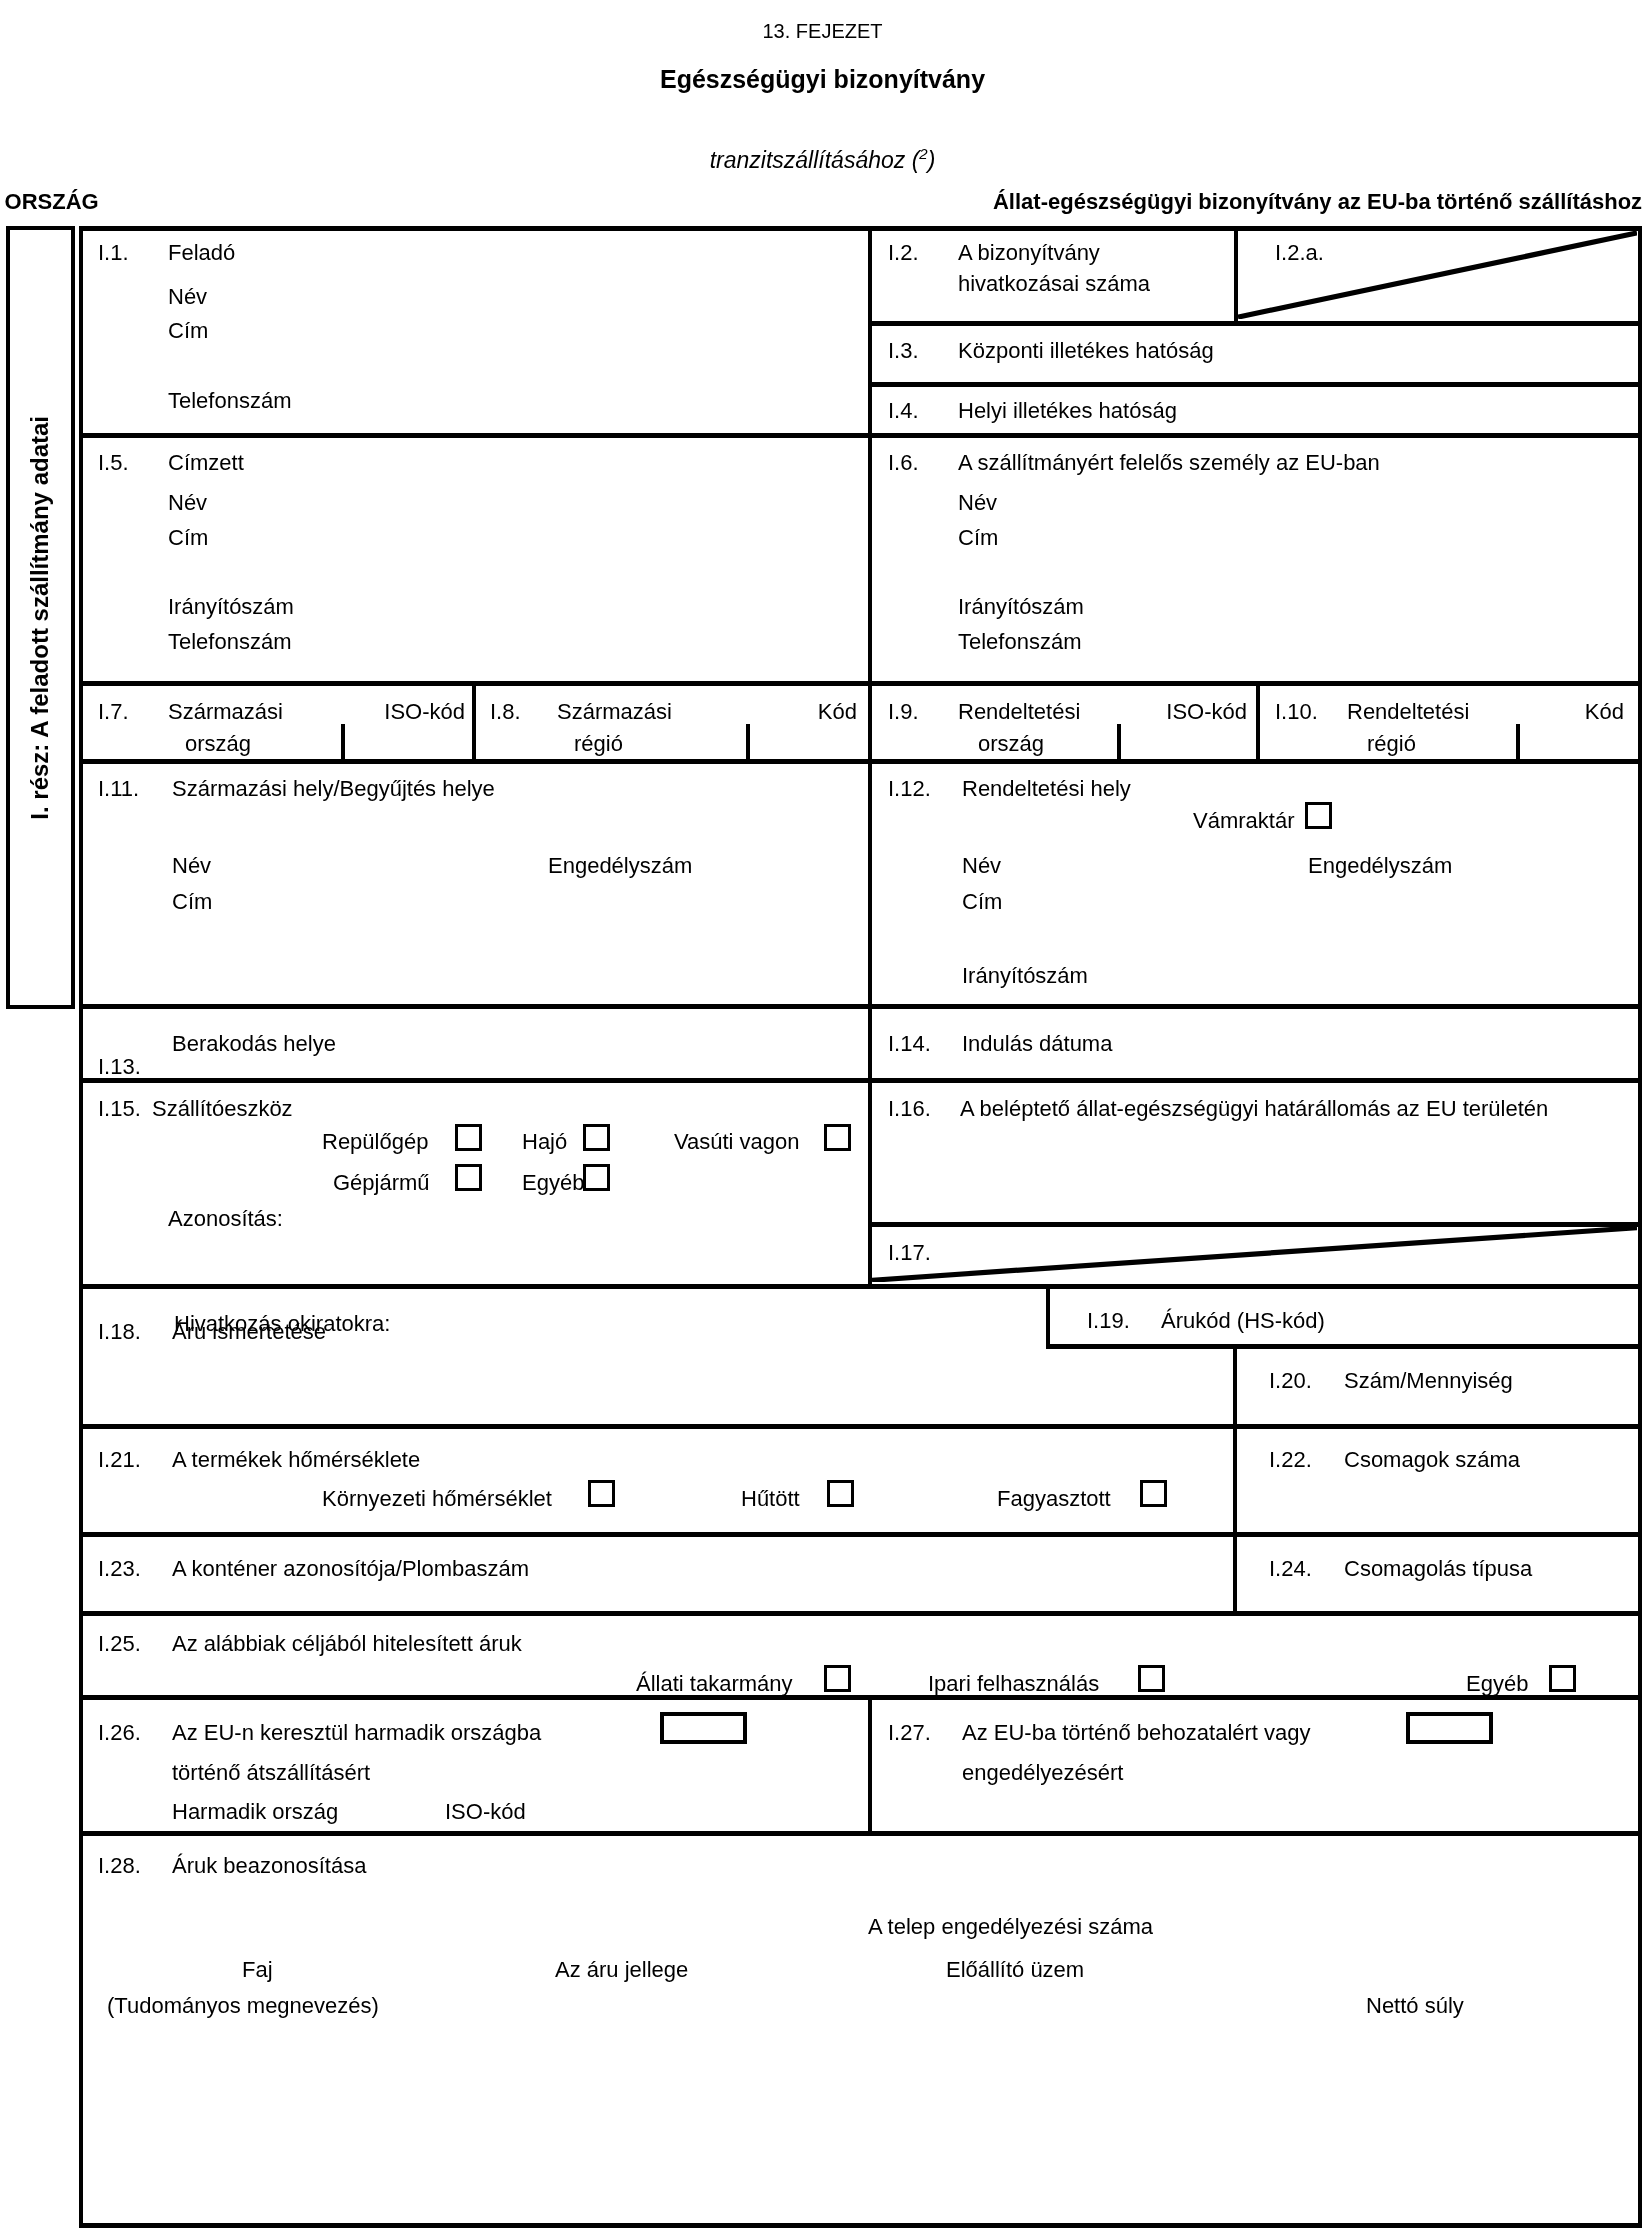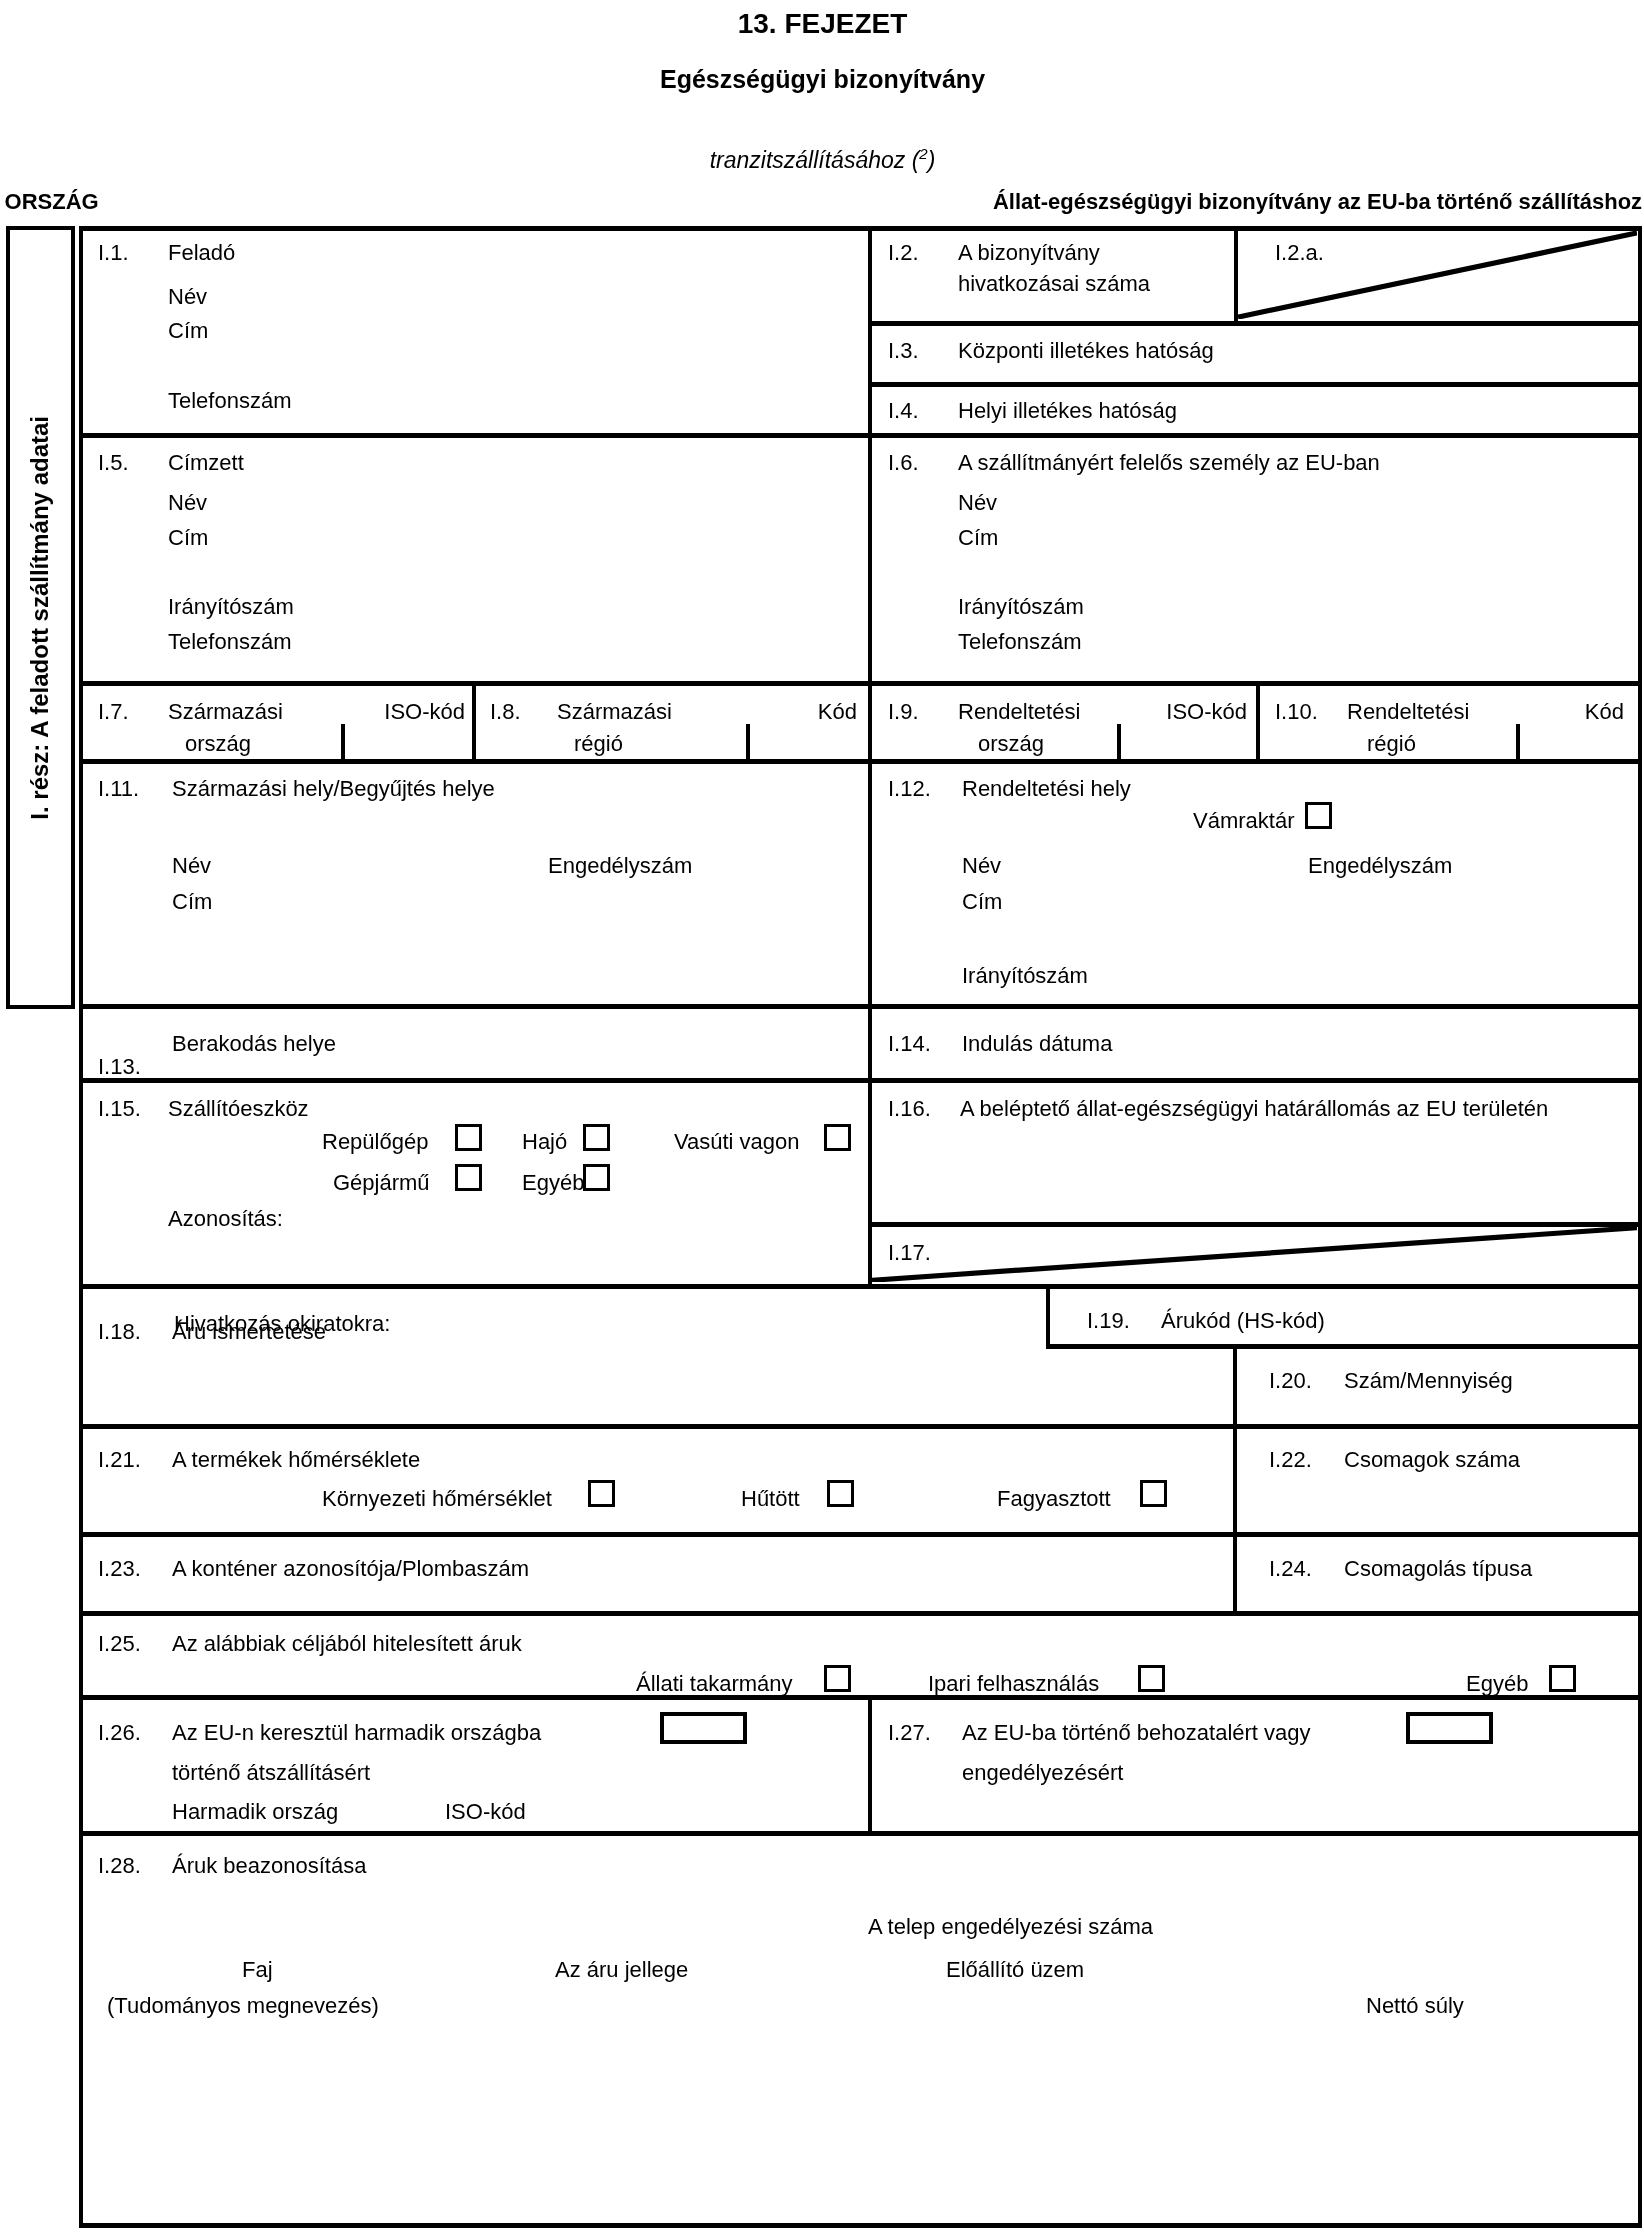--- a/index.html
+++ b/index.html
@@ -17,21 +17,21 @@
   .sidebar{position:absolute;left:5.8px;top:226px;width:69px;height:783px;border:4.6px solid #000;box-sizing:border-box;display:flex;align-items:center;justify-content:center;}
   .vert{writing-mode:vertical-rl;transform:rotate(180deg);font-weight:bold;font-size:24px;white-space:nowrap;}
   svg{position:absolute;}
   sup{font-size:15px;}
 </style>
 </head>
 <body>
 
 <div class="page">
 
-  <div class="t center" style="top:8px;font-size:28px;font-weight:bold;">13. FEJEZET</div>
+  <div class="t center" style="top:20px;font-size:20px;">13. FEJEZET</div>
   <div class="t center b" style="top:65px;font-size:25px;">Egészségügyi bizonyítvány</div>
   <div class="t center it" style="top:145px;font-size:23px;"><span>tranzitszállításához (</span><sup>2</sup><span>)</span></div>
   <div class="t b" style="left:4.6px;top:189px;">ORSZÁG</div>
   <div class="t b" style="right:2.9px;top:189px;">Állat-egészségügyi bizonyítvány az EU-ba történő szállításhoz</div>
 
   <div class="sidebar">
     <span class="vert">I. rész: A feladott szállítmány adatai</span>
   </div>
 
   <div class="hline" style="left:79px;top:226px;width:1563px;"></div>
@@ -139,21 +139,21 @@
   <div class="t" style="left:1308px;top:853px;">Engedélyszám</div>
   <div class="t" style="left:962px;top:889px;">Cím</div>
   <div class="t" style="left:962px;top:963px;">Irányítószám</div>
 
   <div class="t" style="left:98px;top:1031px;margin-top:23px;">I.13.</div>
   <div class="t" style="left:172px;top:1031px;">Berakodás helye</div>
   <div class="t" style="left:888px;top:1031px;">I.14.</div>
   <div class="t" style="left:962px;top:1031px;">Indulás dátuma</div>
 
   <div class="t" style="left:98px;top:1096px;">I.15.</div>
-  <div class="t" style="left:168px;top:1096px;">Szállítóeszköz</div>
+  <div class="t" style="left:152px;top:1096px;">Szállítóeszköz</div>
   <div class="t" style="left:322px;top:1129px;">Repülőgép</div>
   <div class="cb" style="left:455px;top:1124px;"></div>
   <div class="t" style="left:522px;top:1129px;">Hajó</div>
   <div class="cb" style="left:583px;top:1124px;"></div>
   <div class="t" style="left:674px;top:1129px;">Vasúti vagon</div>
   <div class="cb" style="left:824px;top:1124px;"></div>
   <div class="t" style="left:333px;top:1170px;">Gépjármű</div>
   <div class="cb" style="left:455px;top:1164px;"></div>
   <div class="t" style="left:522px;top:1170px;">Egyéb</div>
   <div class="cb" style="left:583px;top:1164px;"></div>

